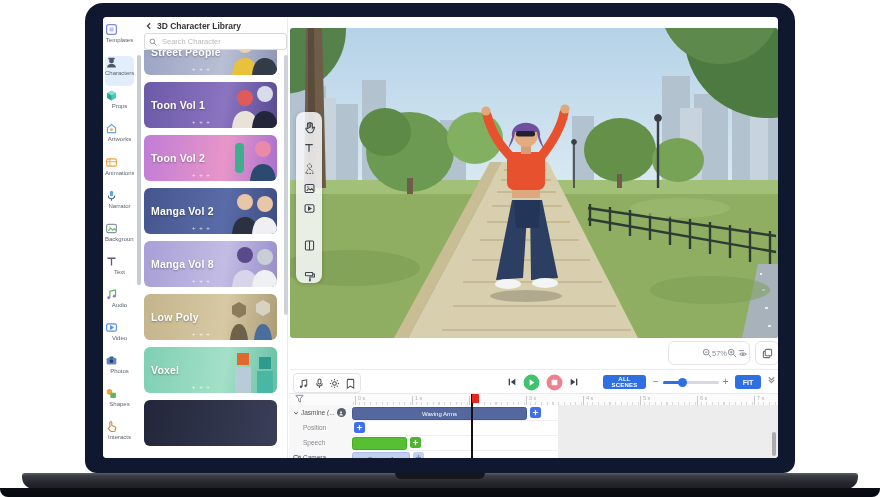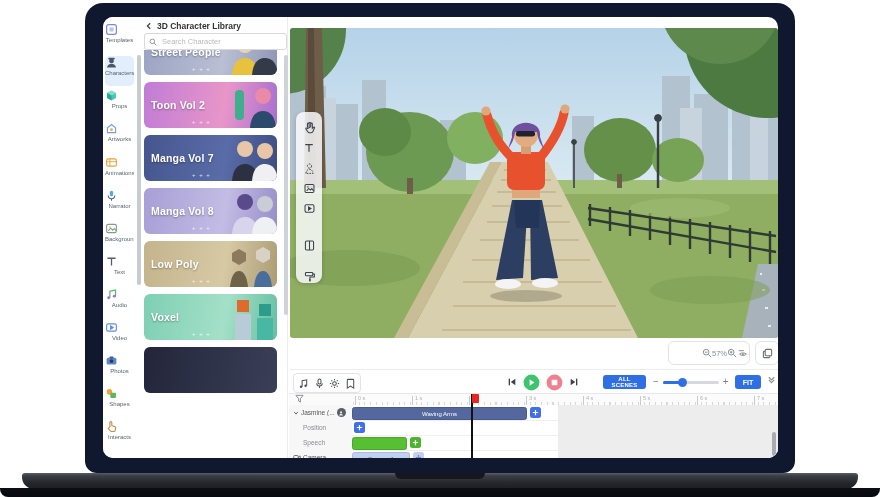--- a/index.html
+++ b/index.html
@@ -8,21 +8,21 @@
   svg{display:block;}
 
   
   .bezel{left:85px;top:3px;width:710px;height:470px;background:#10182f;border-radius:18px 18px 12px 12px;}
   .base{left:22px;top:473px;width:836px;height:16px;border-radius:3px 3px 12px 12px;
     background:linear-gradient(#5a5e66 0%,#3a3d44 18%,#26282e 60%,#1b1d22 100%);}
   .base-notch{left:395px;top:473px;width:90px;height:6px;background:#15171c;border-radius:0 0 9px 9px;}
   .base-shadow{left:0;top:488px;width:880px;height:9px;background:linear-gradient(#0c0e13,#070910);border-radius:0 0 8px 8px;}
 
   
-  .app{left:103px;top:17px;width:675px;height:441px;background:#fff;border-radius:10px;overflow:hidden;
+  .app{left:103px;top:17px;width:675px;height:441px;background:#fff;border-radius:4px;overflow:hidden;
     font-size:8px;color:#333;}
 
   
   .rail{left:0;top:0;width:33px;height:441px;background:#fff;}
   .rail-item{position:absolute;left:2px;width:29px;height:30px;text-align:center;border-radius:5px;}
   .rail-item.active{background:#e3eefc;}
   .rail-item .nicon{margin:3px auto 0;width:13px;height:13px;}
   .rail-item .nlabel{display:block;font-size:6px;color:#5c6470;margin-top:1px;white-space:nowrap;overflow:hidden;}
   .railbar{left:34px;top:38px;width:4px;height:230px;background:#c7cbd2;border-radius:2px;}
 
@@ -240,37 +240,47 @@
       <div class="card c-street">
         <svg class="art" viewBox="0 0 60 46" width="60" height="46">
             <circle cx="28" cy="16" r="8" fill="#e8d3b8"></circle>
             <path d="M15 46c1-12 6-17 13-17s12 5 13 17z" fill="#e8c23d"></path>
             <circle cx="48" cy="12" r="8" fill="#6b4a33"></circle>
             <path d="M35 46c1-12 6-17 13-17s12 5 13 17z" fill="#333a48"></path>
           </svg>
         <span class="card-label">Street People</span>
         <span class="spark">+ + +</span>
       </div>
+      <div class="card c-toon1">
+        <svg class="art" viewBox="0 0 60 46" width="60" height="46">
+            <circle cx="28" cy="16" r="8" fill="#e05a5a"></circle>
+            <path d="M15 46c1-12 6-17 13-17s12 5 13 17z" fill="#e8e2d8"></path>
+            <circle cx="48" cy="12" r="8" fill="#d8dce8"></circle>
+            <path d="M35 46c1-12 6-17 13-17s12 5 13 17z" fill="#23263a"></path>
+          </svg>
+        <span class="card-label">Toon Vol 1</span>
+        <span class="spark">+ + +</span>
+      </div>
       <div class="card c-toon2">
         <svg class="art" viewBox="0 0 60 46" width="60" height="46">
             <rect x="18" y="8" width="9" height="30" rx="4" fill="#3fae8c"></rect>
             <circle cx="46" cy="14" r="8" fill="#e88aa8"></circle>
             <path d="M33 46c1-12 6-17 13-17s12 5 13 17z" fill="#2c4a6e"></path>
           </svg>
         <span class="card-label">Toon Vol 2</span>
         <span class="spark">+ + +</span>
       </div>
       <div class="card c-manga1">
         <svg class="art" viewBox="0 0 60 46" width="60" height="46">
             <circle cx="28" cy="14" r="8" fill="#e8c7a8"></circle>
             <path d="M15 46c1-12 6-17 13-17s12 5 13 17z" fill="#2c3142"></path>
             <circle cx="48" cy="16" r="8" fill="#e8c7a8"></circle>
             <path d="M35 46c1-12 6-17 13-17s12 5 13 17z" fill="#f0f0f2"></path>
           </svg>
-        <span class="card-label">Manga Vol 7</span>
+        <span class="card-label">Manga Vol 2</span>
         <span class="spark">+ + +</span>
       </div>
       <div class="card c-manga2">
         <svg class="art" viewBox="0 0 60 46" width="60" height="46">
             <circle cx="28" cy="14" r="8" fill="#5a4a8c"></circle>
             <path d="M15 46c1-12 6-17 13-17s12 5 13 17z" fill="#d8d4ec"></path>
             <circle cx="48" cy="16" r="8" fill="#c9cdd6"></circle>
             <path d="M35 46c1-12 6-17 13-17s12 5 13 17z" fill="#eef0f4"></path>
           </svg>
         <span class="card-label">Manga Vol 8</span>

